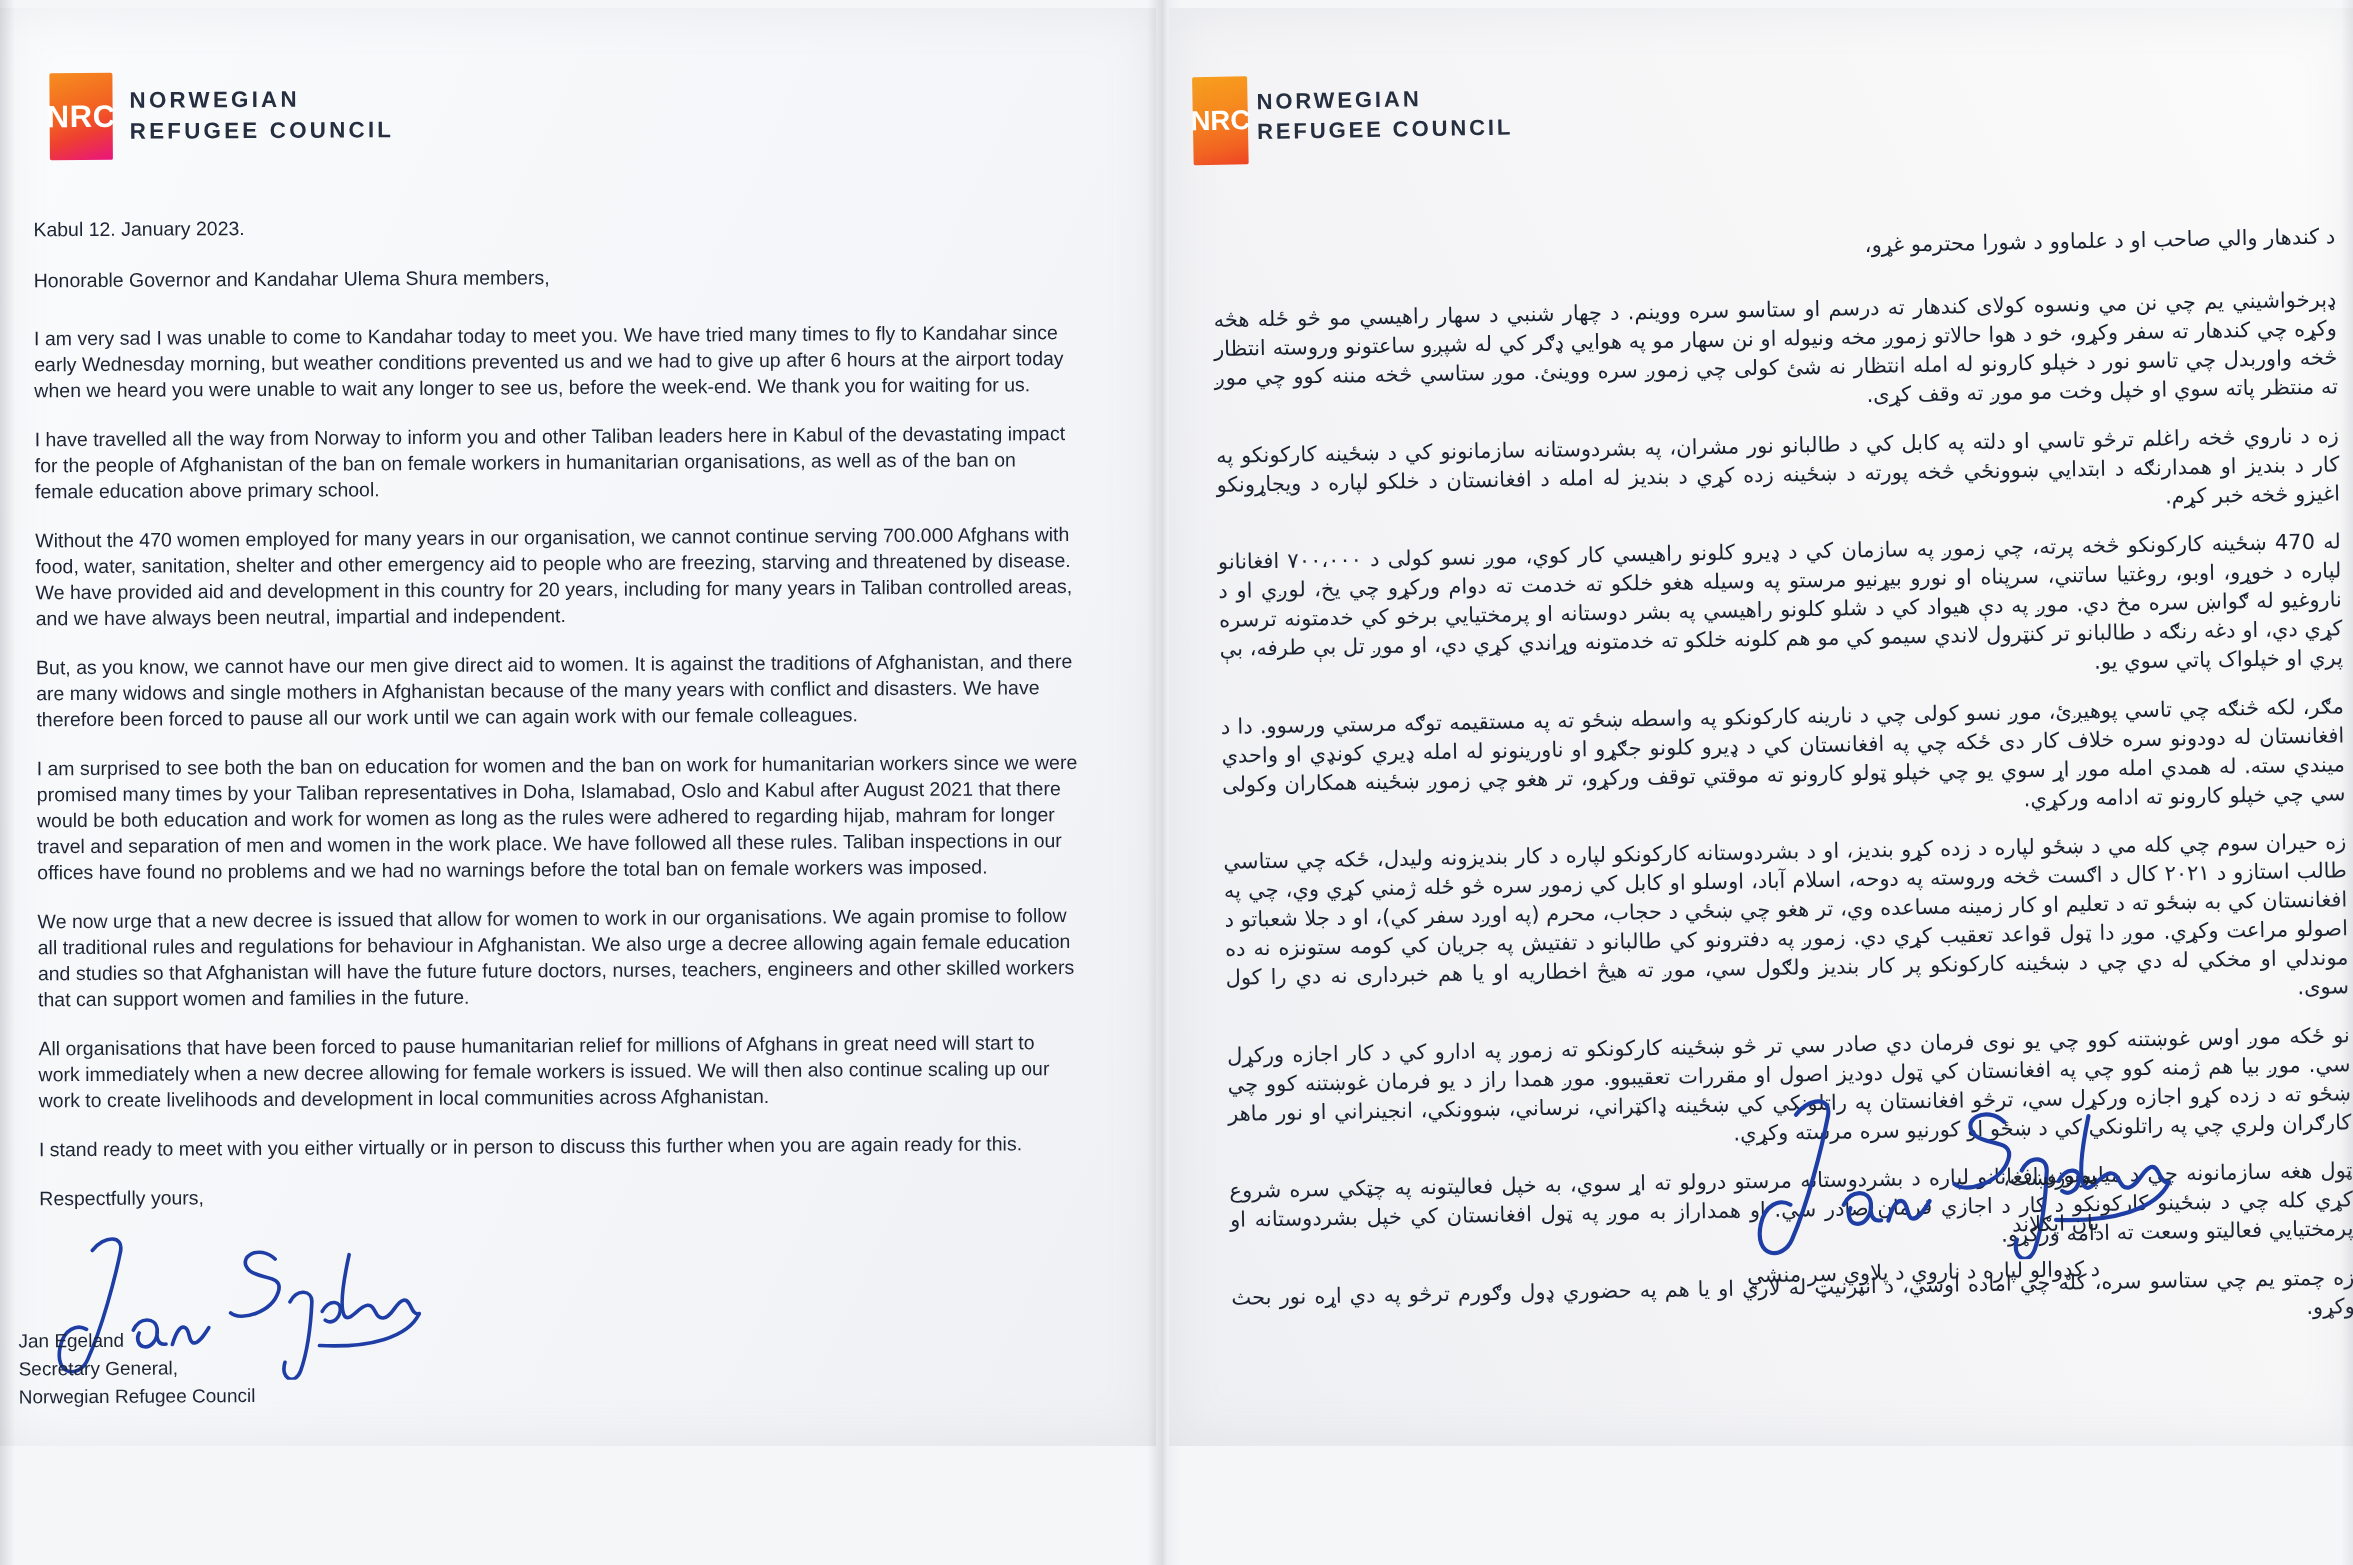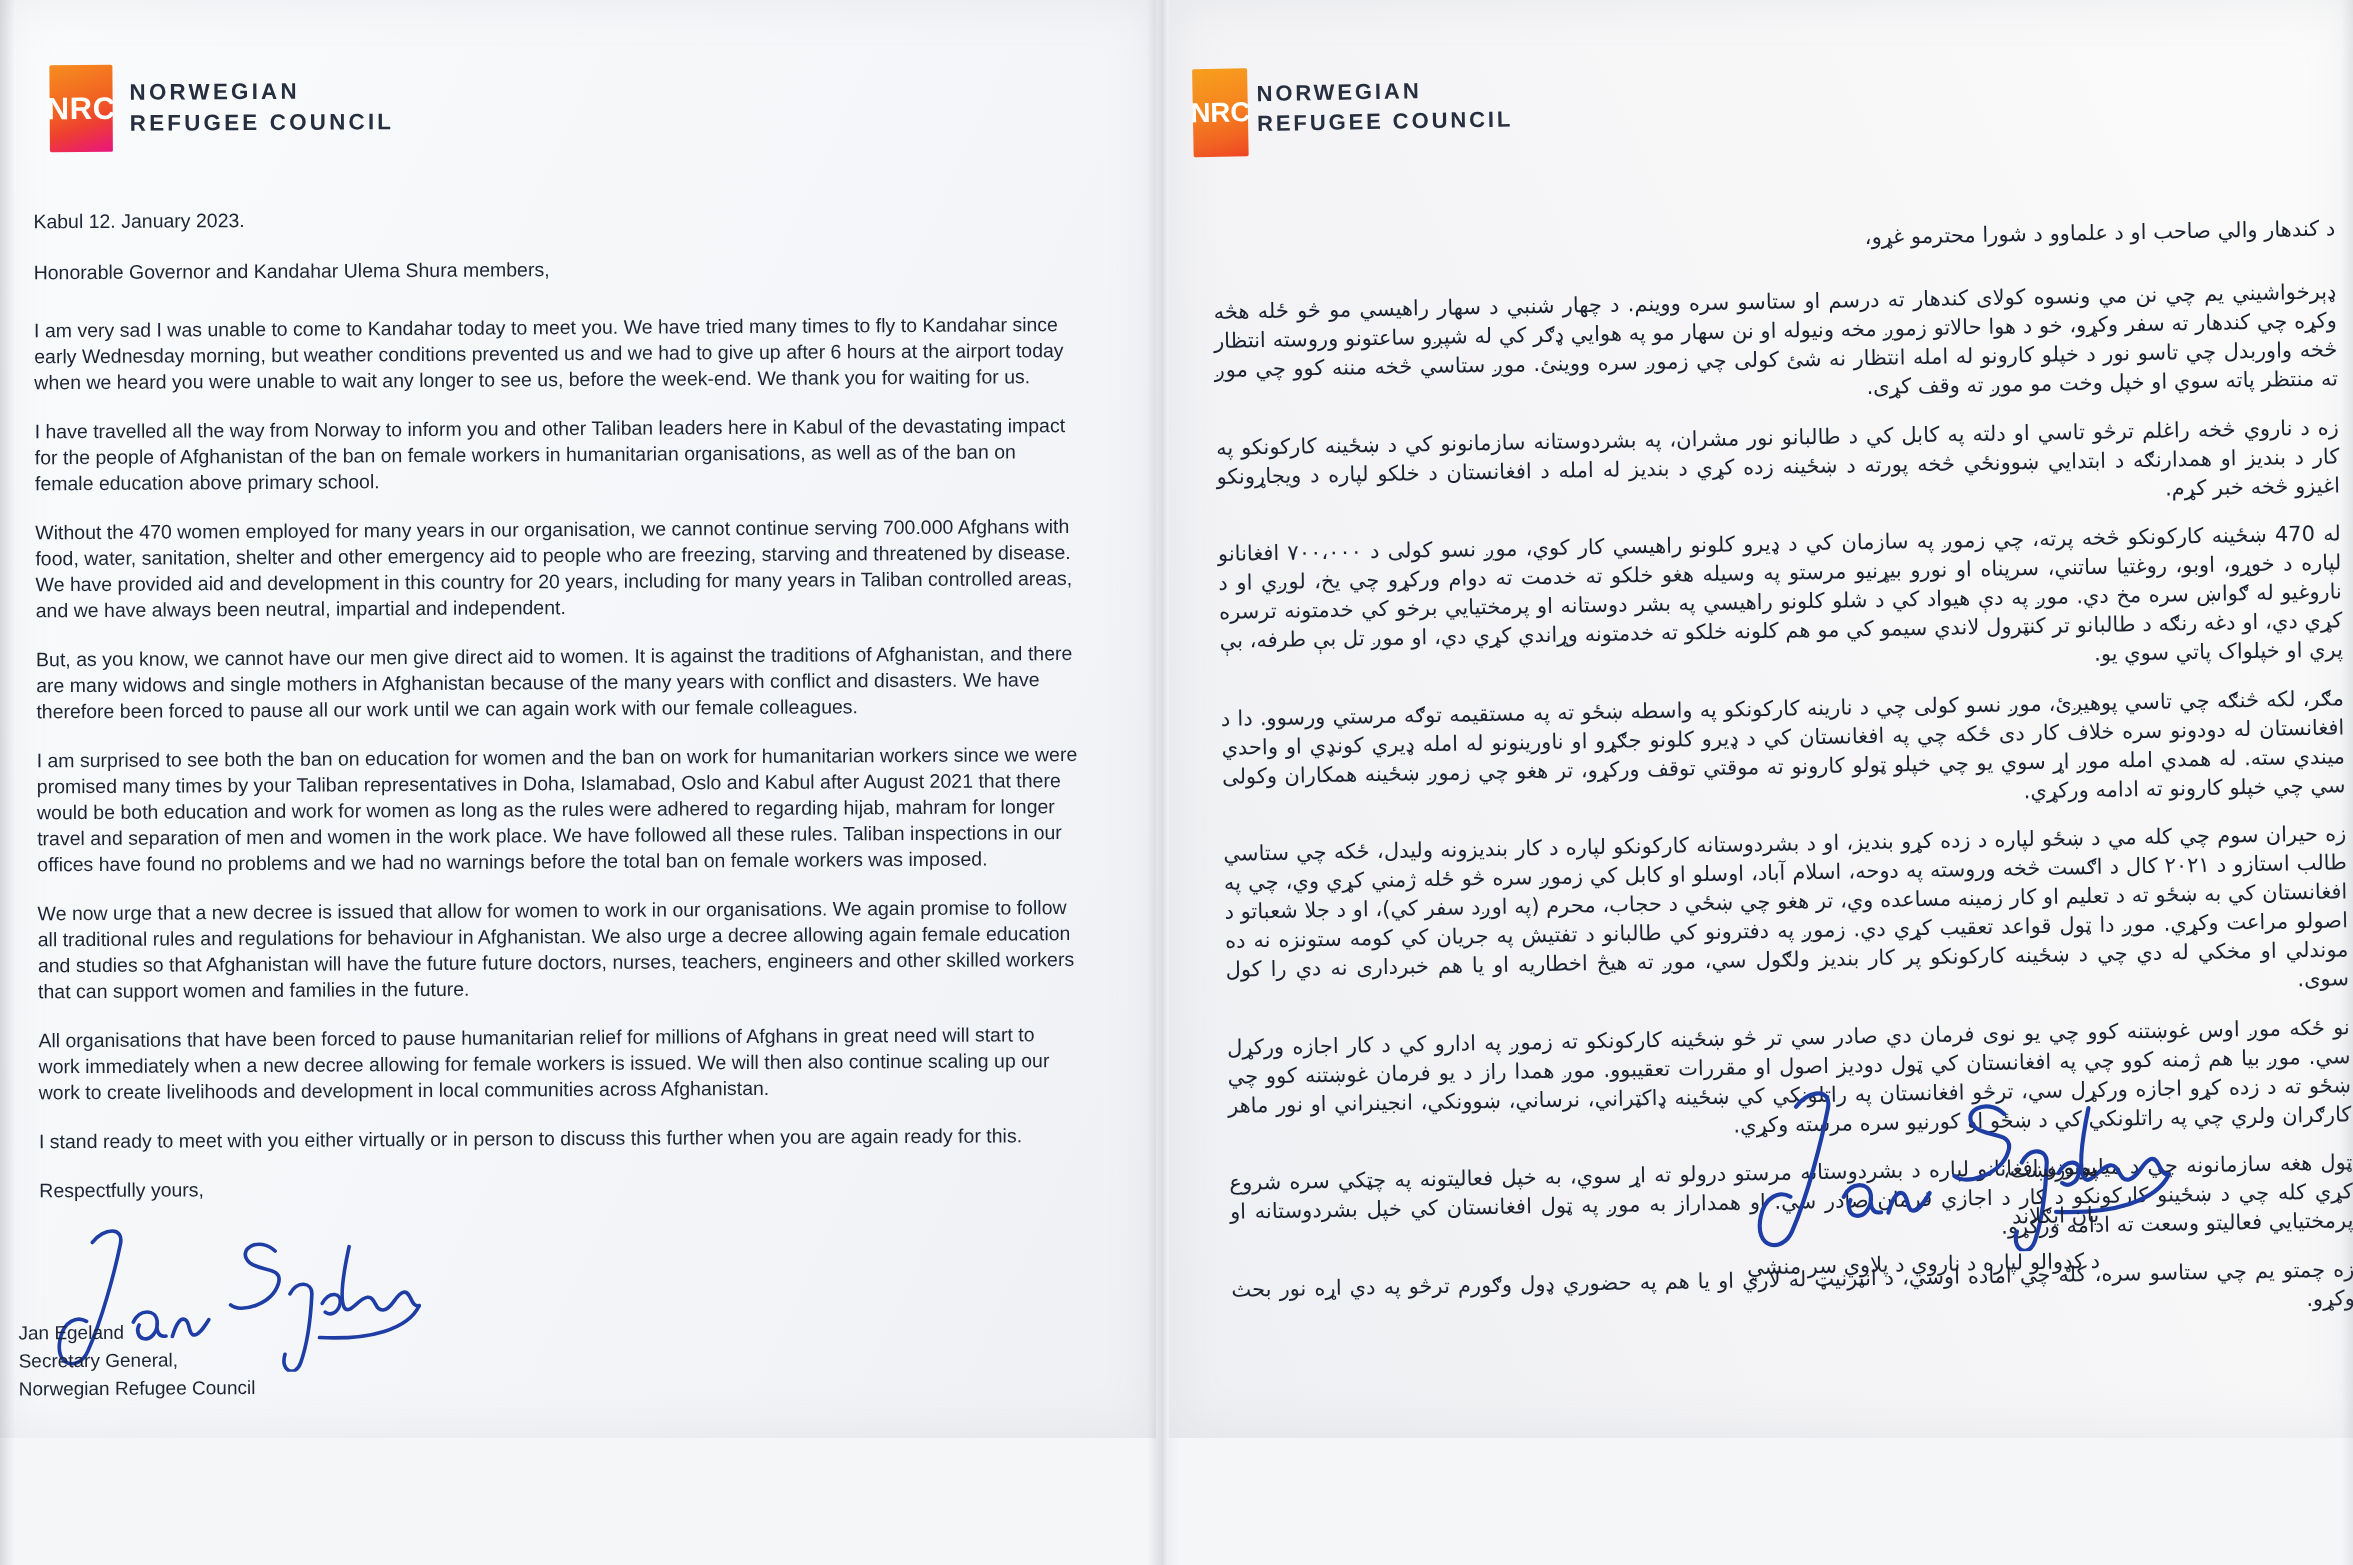--- a/index.html
+++ b/index.html
@@ -6,21 +6,21 @@
     --paper:#f5f6f8; --ink-text:#1d2434; --ink-navy:#262f40;
     --signature-ink:#1e3ea6; --logo-orange:#f6891f; --logo-orange-deep:#f26322;
     --logo-pink:#e9147f; --logo-text:#ffffff;
   }
   *{margin:0;padding:0;box-sizing:border-box;}
   html,body{width:2354px;height:1566px;}
   body{
     position:relative;overflow:hidden;background:var(--paper);
     font-family:"Liberation Sans",sans-serif;color:var(--ink-text);
   }
-  .page{position:absolute;top:0;height:1438px;text-decoration:underline;}
+  .page{position:absolute;top:8px;height:1438px;text-decoration:underline;}
   .page-en{left:0;width:1156px;background:linear-gradient(115deg,#fafbfc 0%,#f3f4f7 70%,#eff0f3 100%);}
   .page-ps{left:1169px;width:1185px;background:linear-gradient(245deg,#fbfbfb 0%,#f4f4f6 60%,#eeeff2 100%);}
   .page::after{content:"";position:absolute;inset:0;pointer-events:none;
     box-shadow:inset 0 0 52px rgba(140,146,162,.14);}
   .seam{position:absolute;top:0;left:1147px;width:34px;height:1566px;
     background:linear-gradient(90deg,rgba(0,0,0,0) 0%,rgba(110,116,132,.20) 45%,rgba(160,166,180,.10) 60%,rgba(0,0,0,0) 100%);}
   .edge-left{position:absolute;top:0;left:0;width:15px;height:1566px;
     background:linear-gradient(90deg,rgba(70,74,88,.16),rgba(0,0,0,0));}
   .edge-right{position:absolute;top:0;right:0;width:12.6px;height:1566px;
     background:linear-gradient(270deg,rgba(70,74,88,.10),rgba(0,0,0,0));}

